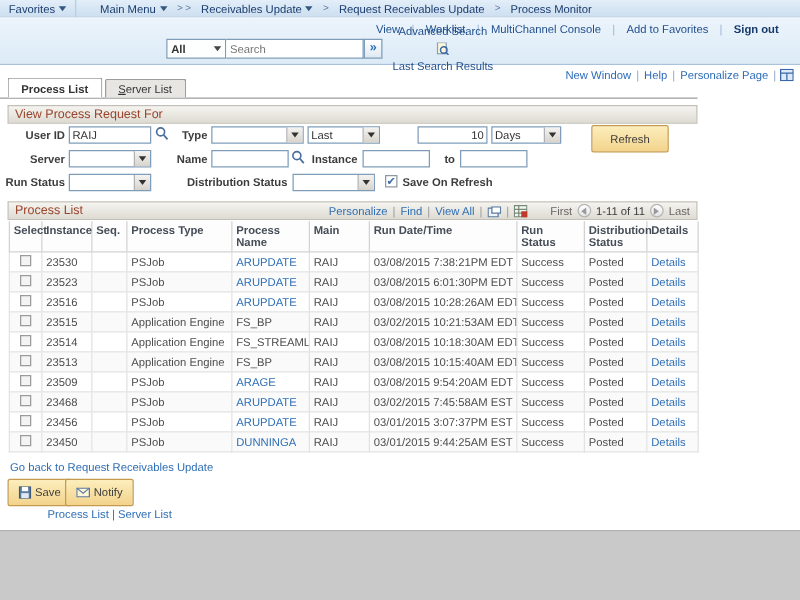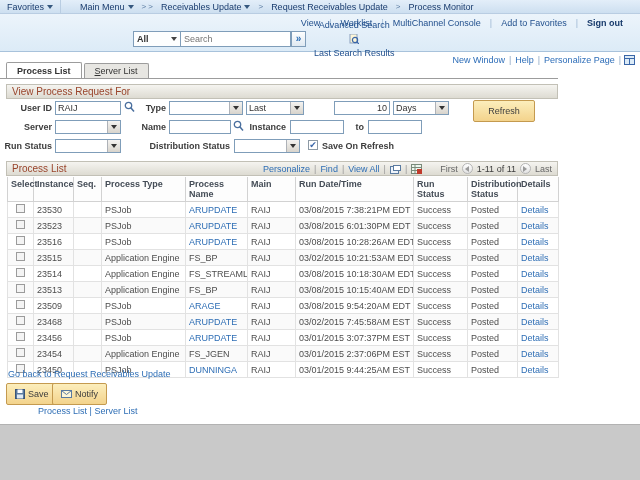--- a/index.html
+++ b/index.html
@@ -419,32 +419,20 @@
       <td>PSJob</td>
       <td class="link">ARUPDATE</td>
       <td>RAIJ</td>
       <td>03/01/2015 3:07:37PM EST</td>
       <td>Success</td>
       <td>Posted</td>
       <td><span class="link">Details</span></td>
     </tr>
         <tr>
       <td style="text-align:center;"><span class="row-cb"></span></td>
-      <td>23454</td>
-      <td></td>
-      <td>Application Engine</td>
-      <td>FS_JGEN</td>
-      <td>RAIJ</td>
-      <td>03/01/2015 2:37:06PM EST</td>
-      <td>Success</td>
-      <td>Posted</td>
-      <td><span class="link">Details</span></td>
-    </tr>
-        <tr>
-      <td style="text-align:center;"><span class="row-cb"></span></td>
       <td>23450</td>
       <td></td>
       <td>PSJob</td>
       <td class="link">DUNNINGA</td>
       <td>RAIJ</td>
       <td>03/01/2015 9:44:25AM EST</td>
       <td>Success</td>
       <td>Posted</td>
       <td><span class="link">Details</span></td>
     </tr>

